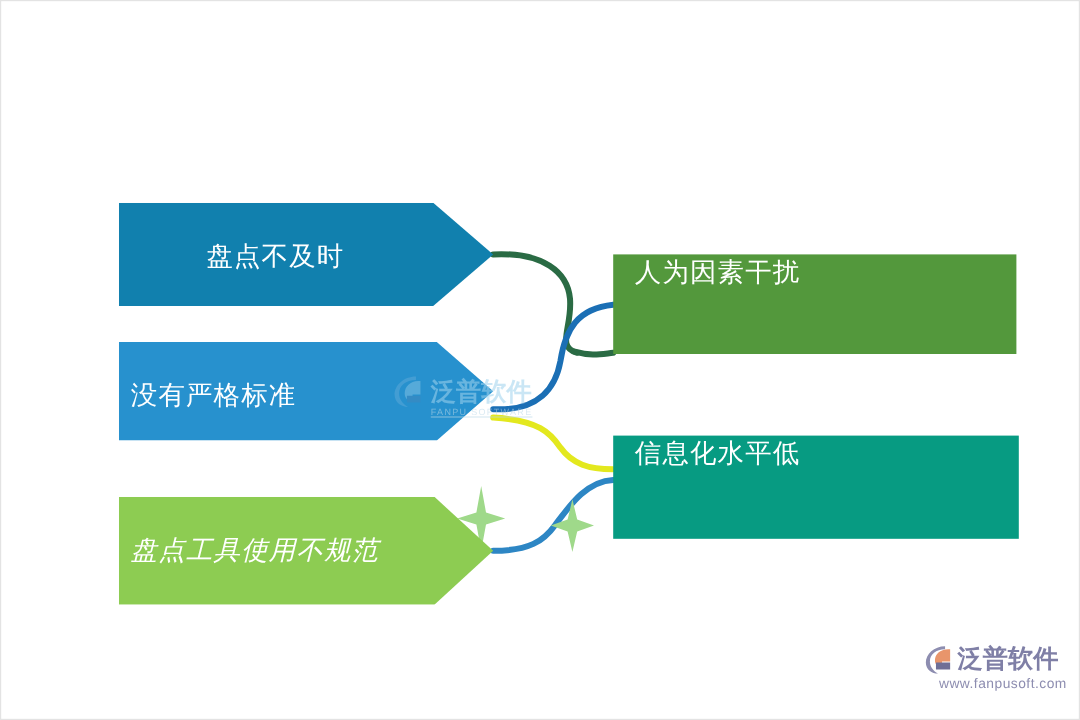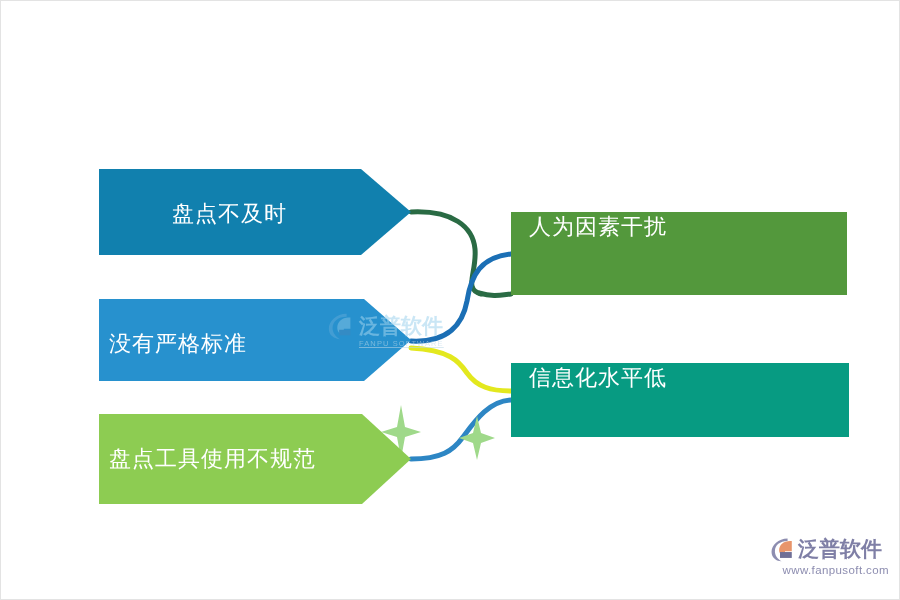--- a/index.html
+++ b/index.html
@@ -52,36 +52,37 @@
     clip-path: polygon(0 0, 262px 0, 312px 43px, 262px 86px, 0 86px);
     background: #1180ae;
   }
   #chev-1 .chevron-label {
     font-size: 22px;
     margin-left: 73px;
   }
 
   
   #chev-2 {
-    left: 98px; top: 298px;
+    left: 98px; top: 284px;
     width: 312px; height: 90px;
     clip-path: polygon(0 0, 265px 0, 312px 41px, 265px 82px, 0 82px);
     background: #2791ce;
   }
   #chev-2 .chevron-label {
     font-size: 22px;
     margin-left: 10px;
   }
 
   
   #chev-3 {
     left: 98px; top: 413px;
     width: 312px; height: 90px;
     clip-path: polygon(0 0, 263px 0, 312px 45px, 263px 90px, 0 90px);
     background: #8dcc52;
+    font-style: italic;
   }
   #chev-3 .chevron-label {
     font-size: 22px;
     margin-left: 10px;
   }
 
   
   .rect-box {
     position: absolute;
     display: flex;
@@ -96,21 +97,21 @@
     margin-left: 18px;
   }
 
   #box-1 {
     left: 510px; top: 211px;
     width: 336px; height: 83px;
     background: #53983c;
   }
   #box-2 {
     left: 510px; top: 362px;
-    width: 338px; height: 74px;
+    width: 338px; height: 86px;
     background: #079b82;
   }
 
   
   #watermark {
     position: absolute;
     left: 325px; top: 310px;
     width: 130px; height: 46px;
     opacity: 0.55;
     pointer-events: none;

